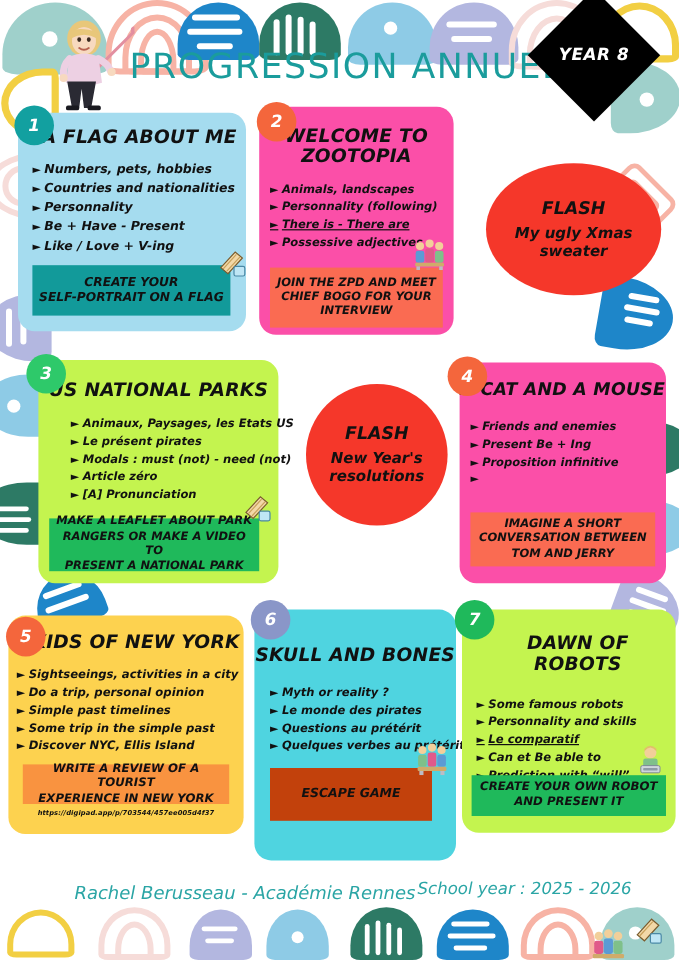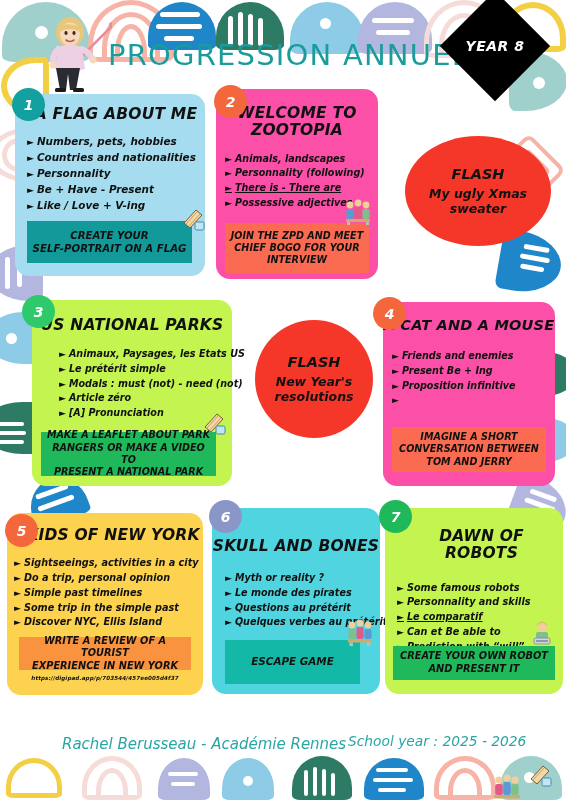--- a/index.html
+++ b/index.html
@@ -270,21 +270,21 @@
   <div class="flash" style="left:405px;top:136px;width:146px;height:110px;background:#f5372a;">
     <div class="ft">FLASH</div>
     <div class="fs" style="white-space:pre-line;">My ugly Xmas
 sweater</div>
   </div>
 
   <div class="card" style="left:32px;top:300px;width:200px;height:186px;background:#c4f44f;">
     <h2 style="margin-top:17px;">US NATIONAL PARKS</h2>
     <ul style="margin:13px 0 0 27px;">
       <li style="font-size:9.6px;"><span class="arw">►</span><span>Animaux, Paysages, les Etats US</span></li>
-      <li style="font-size:9.6px;"><span class="arw">►</span><span>Le prétérit simple</span></li>
+      <li style="font-size:9.6px;"><span class="arw">►</span><span>Le présent pirates</span></li>
       <li style="font-size:9.6px;"><span class="arw">►</span><span>Modals : must (not) - need (not)</span></li>
       <li style="font-size:9.6px;"><span class="arw">►</span><span>Article zéro</span></li>
       <li style="font-size:9.6px;"><span class="arw">►</span><span>[A] Pronunciation</span></li>
     </ul>
     <div class="task" style="position:absolute;left:9px;top:132px;width:175px;height:44px;background:#1fb95b;display:flex;align-items:center;justify-content:center;white-space:pre-line;font-size:9.6px;">MAKE A LEAFLET ABOUT PARK
 RANGERS OR MAKE A VIDEO TO
 PRESENT A NATIONAL PARK</div>
     <div class="clip" style="left:170px;top:110px;">
       <svg width="26" height="26" viewBox="0 0 26 26">
         <path d="M3 17 L15 4 l6 5 L9 22 z" fill="#f2d8a8" stroke="#7a5c2e" stroke-width="1"></path>
@@ -330,29 +330,29 @@
       <li style="font-size:9.7px;"><span class="arw">►</span><span>Discover NYC, Ellis Island</span></li>
     </ul>
     <div class="task" style="position:absolute;left:12px;top:124px;width:172px;height:33px;background:#f99340;display:flex;align-items:center;justify-content:center;white-space:pre-line;font-size:9.8px;">WRITE A REVIEW OF A TOURIST
 EXPERIENCE IN NEW YORK</div>
     <div class="url" style="position:absolute;left:12px;top:162px;width:172px;">https://digipad.app/p/703544/457ee005d4f37</div>
   </div>
   <div class="badge" style="left:5px;top:514px;background:#f4663c;">
     <span>5</span>
   </div>
 
-  <div class="card" style="left:212px;top:508px;width:168px;height:186px;background:#4fd4e0;">
+  <div class="card" style="left:212px;top:508px;width:168px;height:209px;background:#4fd4e0;">
     <h2 style="margin-top:30px;">SKULL AND BONES</h2>
     <ul style="margin:16px 0 0 13px;">
       <li style="font-size:9.6px;"><span class="arw">►</span><span>Myth or reality ?</span></li>
       <li style="font-size:9.6px;"><span class="arw">►</span><span>Le monde des pirates</span></li>
       <li style="font-size:9.6px;"><span class="arw">►</span><span>Questions au prétérit</span></li>
       <li style="font-size:9.6px;"><span class="arw">►</span><span>Quelques verbes au prétérit</span></li>
     </ul>
-    <div class="task" style="position:absolute;left:13px;top:132px;width:135px;height:44px;background:#14b8a6;display:flex;align-items:center;justify-content:center;font-size:10.4px;">ESCAPE GAME</div>
+    <div class="task" style="position:absolute;left:13px;top:132px;width:135px;height:44px;background:#c2410c;display:flex;align-items:center;justify-content:center;font-size:10.4px;">ESCAPE GAME</div>
     <div class="clip" style="left:134px;top:110px;">
       <svg width="28" height="28" viewBox="0 0 28 28">
         <circle cx="6" cy="7" r="3.4" fill="#f2cf9a"></circle>
           <rect x="2.4" y="11" width="7.2" height="10" rx="2" fill="#7fc08a"></rect>
         <circle cx="14" cy="5" r="3.4" fill="#f2cf9a"></circle>
           <rect x="10.4" y="9" width="7.2" height="12" rx="2" fill="#e05a8a"></rect>
         <circle cx="22" cy="7" r="3.4" fill="#f2cf9a"></circle>
           <rect x="18.4" y="11" width="7.2" height="10" rx="2" fill="#5b9bd5"></rect>
         <rect x="2" y="21" width="24" height="3.4" rx="1" fill="#d0ab6a"></rect>
         <rect x="3.5" y="24.5" width="3.4" height="3.5" fill="#bcbcc4"></rect>

